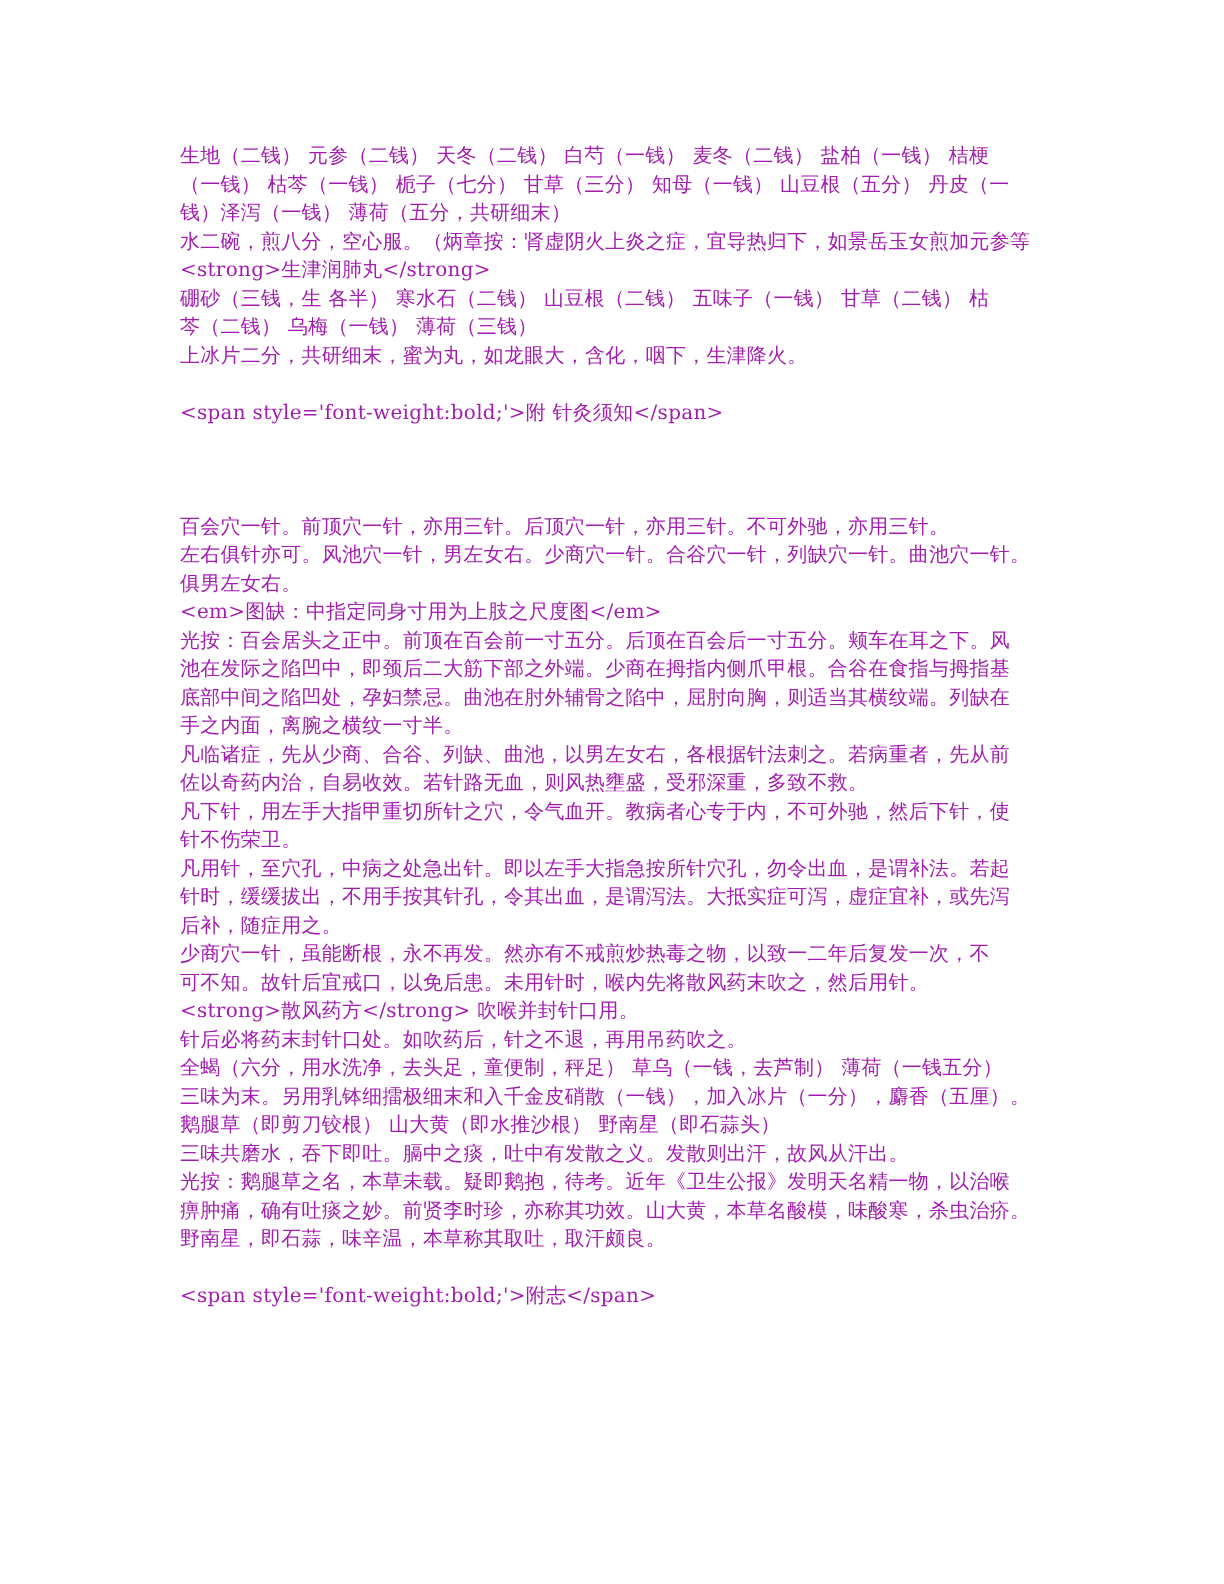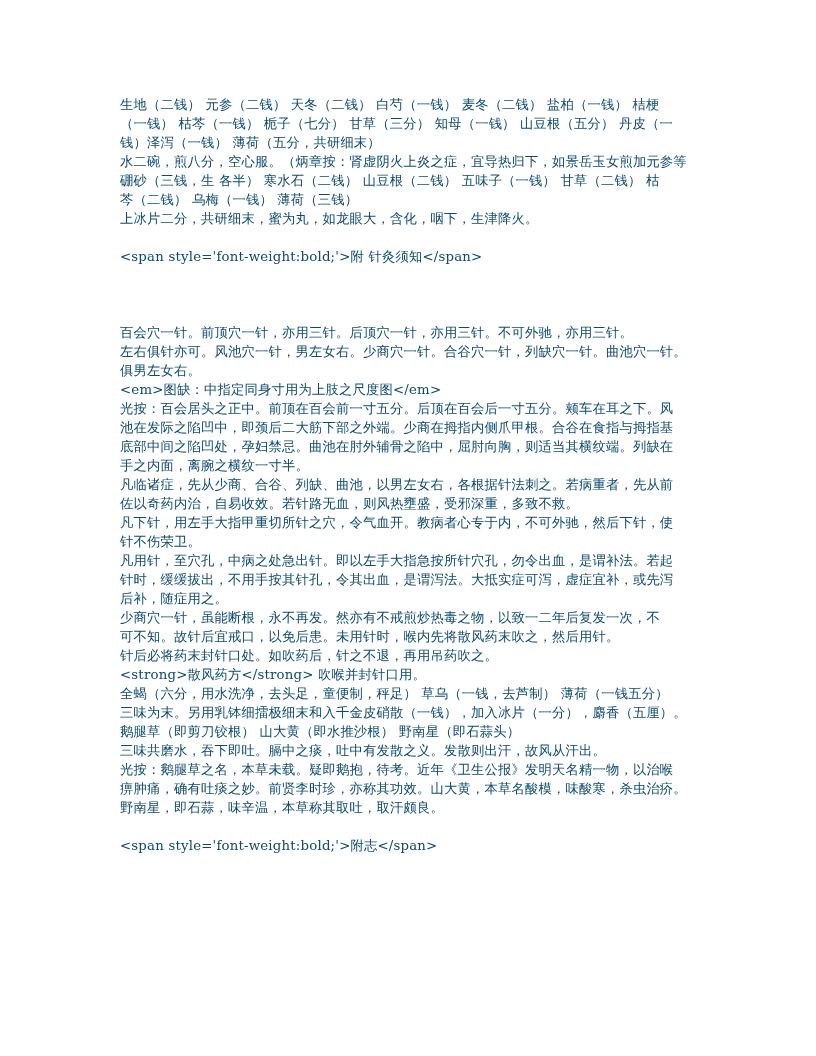--- a/index.html
+++ b/index.html
@@ -1,35 +1,36 @@
 <!DOCTYPE html>
 <html><head>
 <meta charset="utf-8">
 <style>
   html, body { margin: 0; padding: 0; background: #ffffff; }
   body { width: 816px; height: 1056px; position: relative; overflow: hidden; }
   .page {
     position: absolute; left: 120px; top: 95px; width: 580px;
     font-family: "DejaVu Serif", "Liberation Serif", serif;
-    font-size: 13.3px; line-height: 19px; color: #0c4a6e;
+    font-size: 13.3px; line-height: 19px; color: #a21caf;
     letter-spacing: 0.2px;
   }
   .line { white-space: nowrap; height: 19px; }
   .gap { height: 19px; }
   .gap-big { height: 57px; }
 </style>
 </head>
 <body>
 
 <div class="page">
   <div>
     <div class="line">生地（二钱）  元参（二钱）  天冬（二钱）  白芍（一钱）  麦冬（二钱）  盐柏（一钱）  桔梗</div>
     <div class="line">（一钱）  枯芩（一钱）  栀子（七分）  甘草（三分）  知母（一钱）  山豆根（五分）  丹皮（一</div>
     <div class="line">钱）泽泻（一钱）  薄荷（五分，共研细末）</div>
     <div class="line">水二碗，煎八分，空心服。（炳章按：肾虚阴火上炎之症，宜导热归下，如景岳玉女煎加元参等</div>
+    <div class="line">&lt;strong&gt;生津润肺丸&lt;/strong&gt;</div>
     <div class="line">硼砂（三钱，生 各半）  寒水石（二钱）  山豆根（二钱）  五味子（一钱）  甘草（二钱）  枯</div>
     <div class="line">芩（二钱）  乌梅（一钱）  薄荷（三钱）</div>
     <div class="line">上冰片二分，共研细末，蜜为丸，如龙眼大，含化，咽下，生津降火。</div>
   </div>
   <div class="gap"></div>
   <div class="line">&lt;span style='font-weight:bold;'&gt;附 针灸须知&lt;/span&gt;</div>
   <div class="gap-big"></div>
   <div>
     <div class="line">百会穴一针。前顶穴一针，亦用三针。后顶穴一针，亦用三针。不可外驰，亦用三针。</div>
     <div class="line">左右俱针亦可。风池穴一针，男左女右。少商穴一针。合谷穴一针，列缺穴一针。曲池穴一针。</div>
@@ -41,22 +42,22 @@
     <div class="line">手之内面，离腕之横纹一寸半。</div>
     <div class="line">凡临诸症，先从少商、合谷、列缺、曲池，以男左女右，各根据针法刺之。若病重者，先从前</div>
     <div class="line">佐以奇药内治，自易收效。若针路无血，则风热壅盛，受邪深重，多致不救。</div>
     <div class="line">凡下针，用左手大指甲重切所针之穴，令气血开。教病者心专于内，不可外驰，然后下针，使</div>
     <div class="line">针不伤荣卫。</div>
     <div class="line">凡用针，至穴孔，中病之处急出针。即以左手大指急按所针穴孔，勿令出血，是谓补法。若起</div>
     <div class="line">针时，缓缓拔出，不用手按其针孔，令其出血，是谓泻法。大抵实症可泻，虚症宜补，或先泻</div>
     <div class="line">后补，随症用之。</div>
     <div class="line">少商穴一针，虽能断根，永不再发。然亦有不戒煎炒热毒之物，以致一二年后复发一次，不</div>
     <div class="line">可不知。故针后宜戒口，以免后患。未用针时，喉内先将散风药末吹之，然后用针。</div>
+    <div class="line">&lt;strong&gt;散风药方&lt;/strong&gt; 吹喉并封针口用。</div>
     <div class="line">针后必将药末封针口处。如吹药后，针之不退，再用吊药吹之。</div>
-    <div class="line">&lt;strong&gt;散风药方&lt;/strong&gt; 吹喉并封针口用。</div>
     <div class="line">全蝎（六分，用水洗净，去头足，童便制，秤足）  草乌（一钱，去芦制）  薄荷（一钱五分）</div>
     <div class="line">三味为末。另用乳钵细擂极细末和入千金皮硝散（一钱），加入冰片（一分），麝香（五厘）。</div>
     <div class="line">鹅腿草（即剪刀铰根）  山大黄（即水推沙根）  野南星（即石蒜头）</div>
     <div class="line">三味共磨水，吞下即吐。膈中之痰，吐中有发散之义。发散则出汗，故风从汗出。</div>
     <div class="line">光按：鹅腿草之名，本草未载。疑即鹅抱，待考。近年《卫生公报》发明天名精一物，以治喉</div>
     <div class="line">痹肿痛，确有吐痰之妙。前贤李时珍，亦称其功效。山大黄，本草名酸模，味酸寒，杀虫治疥。</div>
     <div class="line">野南星，即石蒜，味辛温，本草称其取吐，取汗颇良。</div>
   </div>
   <div class="gap"></div>
   <div class="line">&lt;span style='font-weight:bold;'&gt;附志&lt;/span&gt;</div>

